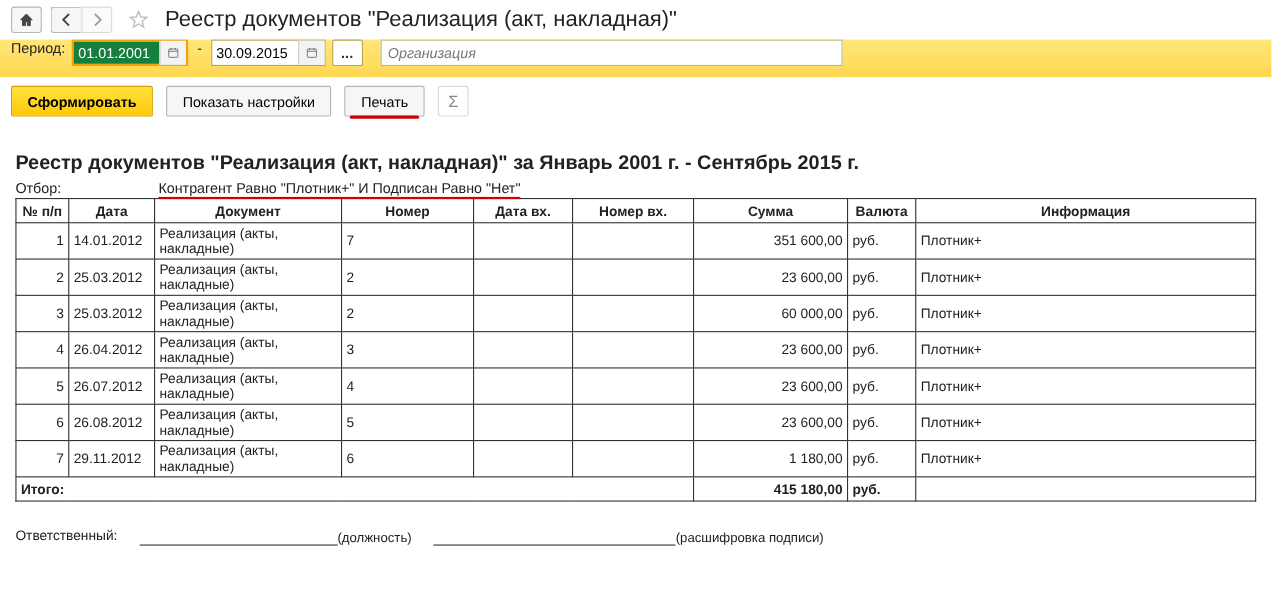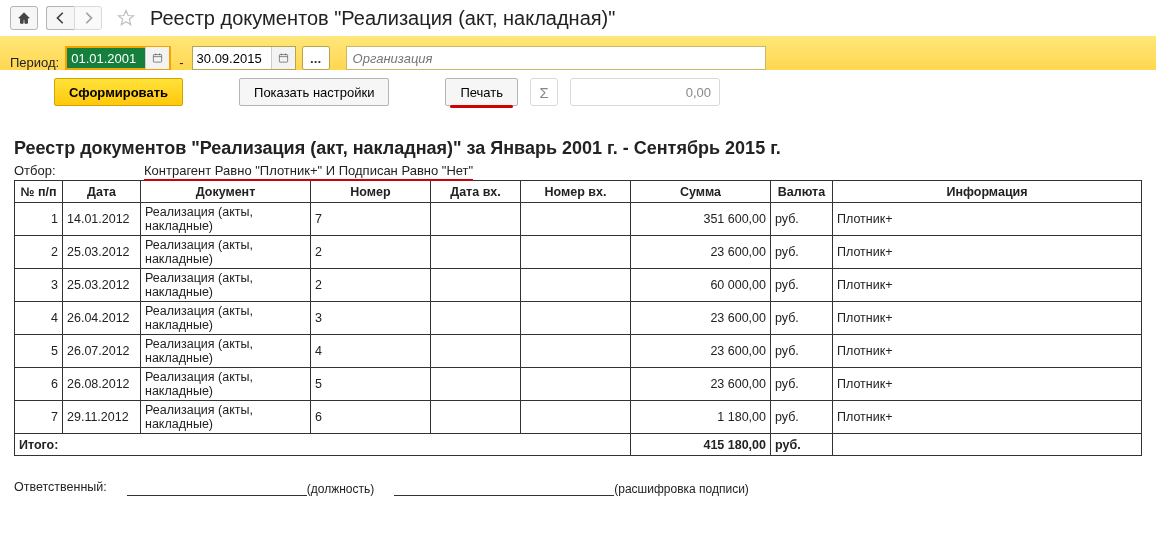--- a/index.html
+++ b/index.html
@@ -11,36 +11,36 @@
   .nav-btn { width:28px; height:24px; border:1px solid #b5b5b5; background:#f6f6f6; border-radius:3px; display:flex; align-items:center; justify-content:center; cursor:pointer; }
   .nav-btn svg { width:14px; height:14px; fill:#444; stroke:#444; }
   .nav-pair { display:flex; }
   .nav-pair .nav-btn:first-child { border-top-right-radius:0; border-bottom-right-radius:0; border-right:none; }
   .nav-pair .nav-btn:last-child  { border-top-left-radius:0; border-bottom-left-radius:0; }
   .star-icon { width:24px; height:24px; display:flex; align-items:center; justify-content:center; margin-left:4px; }
   .star-icon svg { width:20px; height:20px; fill:none; stroke:#bfbfbf; stroke-width:1.5; }
   .page-title { font-size:20px; font-weight:400; margin-left:4px; }
 
   
-  .period-bar { background:linear-gradient(#ffe77a,#ffd750); height:34px; display:flex; align-items:flex-end; padding:0 10px; gap:6px; }
+  .period-bar { background:linear-gradient(#ffe77a,#ffd750); height:34px; display:flex; align-items:flex-start; padding:0 10px; gap:6px; }
   .period-label { font-size:13px; }
   .date-box { display:flex; align-items:center; border:1px solid #b7a54d; background:#fff; height:24px; }
   .date-box.first-highlight { border:2px solid #f5a300; }
   .date-box input { border:none; outline:none; width:78px; height:100%; font-size:13px; font-family:Arial; padding:0 4px; background:transparent; }
   .date-box input.selblue { background:#15803d; color:#fff; }
   .date-cal-btn { width:24px; height:22px; border:none; border-left:1px solid #ccc; background:#f3f3f3; display:flex; align-items:center; justify-content:center; cursor:pointer; }
   .date-cal-btn svg { width:14px; height:14px; stroke:#555; fill:none; }
   .sep-dash { padding:0 2px; }
   .dots-btn { width:28px; height:24px; border:1px solid #b7a54d; background:#fff; border-radius:2px; cursor:pointer; font-weight:bold; color:#333; }
   .org-field { flex:0 0 420px; margin-left:10px; }
   .org-field input { width:100%; height:24px; border:1px solid #c7b86a; background:#fff; font-size:13px; padding:0 6px; color:#888; font-style:italic; }
 
   
   .btn-row { display:flex; align-items:center; gap:12px; padding:8px 10px; }
-  .btn { height:28px; border:1px solid #b5b5b5; background:#f6f6f6; border-radius:2px; padding:0 14px; font-size:13px; cursor:pointer;margin-left:44px; }
+  .btn { height:28px; border:1px solid #b5b5b5; background:#f6f6f6; border-radius:2px; padding:0 14px; font-size:13px; cursor:pointer; }
   .btn-primary { background:linear-gradient(#ffe23b,#ffc80a); border-color:#d3a300; font-weight:bold; }
   .btn-print { position:relative; }
   .red-underline { position:absolute; left:4px; right:4px; bottom:-3px; height:3px; background:#d20000; border-radius:2px; }
   .sigma-box { width:28px; height:28px; border:1px solid #d9d9d9; border-radius:3px; display:flex; align-items:center; justify-content:center; color:#888; font-size:15px; }
   .sum-display { width:150px; height:28px; border:1px solid #d9d9d9; border-radius:3px; display:flex; align-items:center; justify-content:flex-end; padding:0 8px; color:#888; }
 
   
   .report { padding:6px 14px 20px 14px; }
   .report-title { font-size:18px; font-weight:bold; margin:18px 0 4px 0; }
   .filter-line { display:flex; align-items:flex-start; font-size:13px; margin-bottom:2px; }
@@ -136,21 +136,20 @@
 <div class="btn-row">
   <button class="btn btn-primary">Сформировать</button>
   <button class="btn">Показать настройки</button>
   <span style="position:relative; display:inline-block;">
     <button class="btn btn-print">
       <span>Печать</span>
       <span class="red-underline"></span>
     </button>
   </span>
   <div class="sigma-box">Σ</div>
-  <div class="sum-display">0,00</div>
 </div>
 
 <div class="report">
   <div class="report-title">Реестр документов "Реализация (акт, накладная)"  за Январь 2001 г. - Сентябрь 2015 г.</div>
   <div class="filter-line">
     <span class="filter-label">Отбор:</span>
     <span class="filter-text">
       <span class="ru">Контрагент Равно "Плотник+" И Подписан Равно "Нет"</span>
     </span>
   </div>

